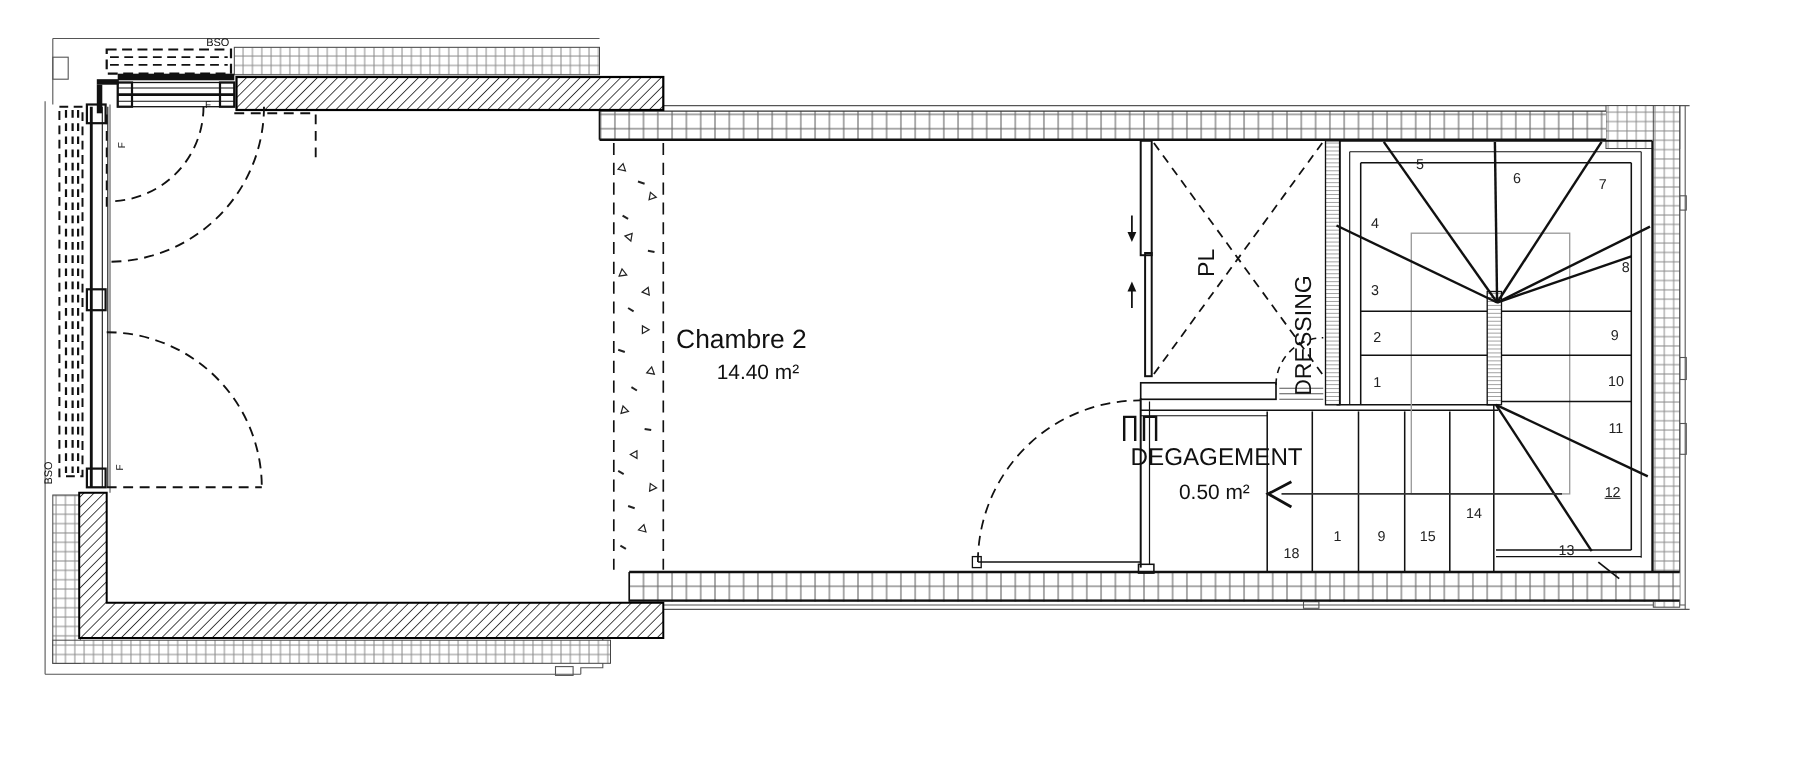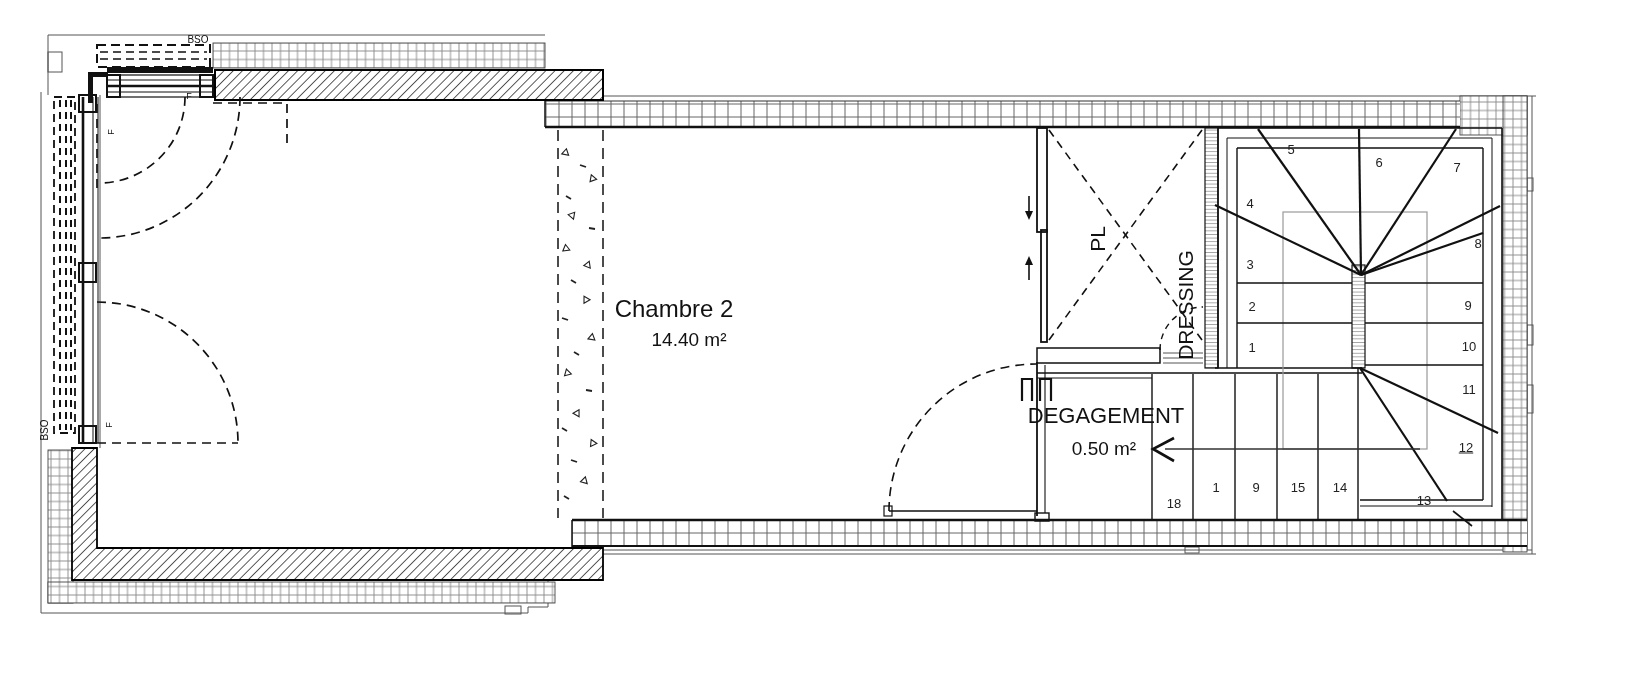--- a/index.html
+++ b/index.html
@@ -248,19 +248,19 @@
 <div class="lbl num" style="left:1250px;top:203px;">4</div>
 <div class="lbl num" style="left:1291px;top:149px;">5</div>
 <div class="lbl num" style="left:1379px;top:162px;">6</div>
 <div class="lbl num" style="left:1457px;top:167px;">7</div>
 <div class="lbl num" style="left:1478px;top:243px;">8</div>
 <div class="lbl num" style="left:1468px;top:305px;">9</div>
 <div class="lbl num" style="left:1469px;top:346px;">10</div>
 <div class="lbl num" style="left:1469px;top:389px;">11</div>
 <div class="lbl num" style="left:1466px;top:447px;text-decoration:underline;">12</div>
 <div class="lbl num" style="left:1424px;top:500px;">13</div>
-<div class="lbl num" style="left:1340px;top:487px;">14</div>
+<div class="lbl num" style="left:1340px;top:466px;">14</div>
 <div class="lbl num" style="left:1298px;top:487px;">15</div>
 <div class="lbl num" style="left:1256px;top:487px;">9</div>
 <div class="lbl num" style="left:1216px;top:487px;">1</div>
 <div class="lbl num" style="left:1174px;top:503px;">18</div>
 
 </div>
 
 </body></html>

